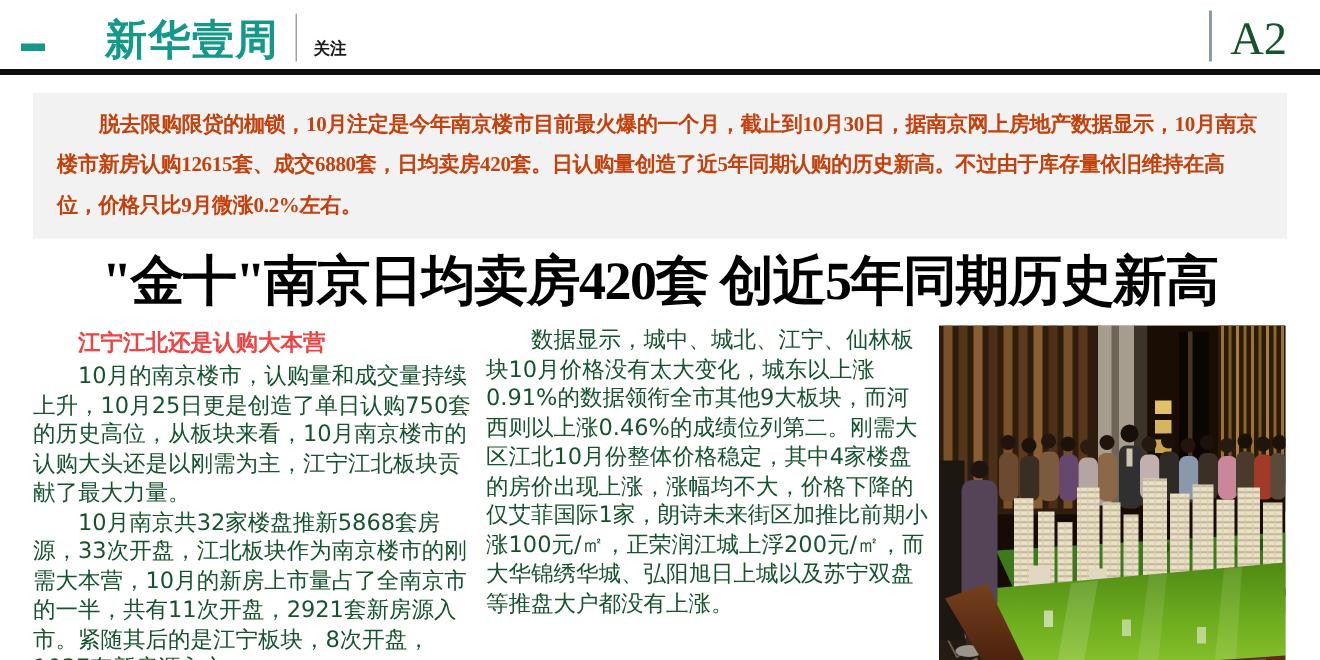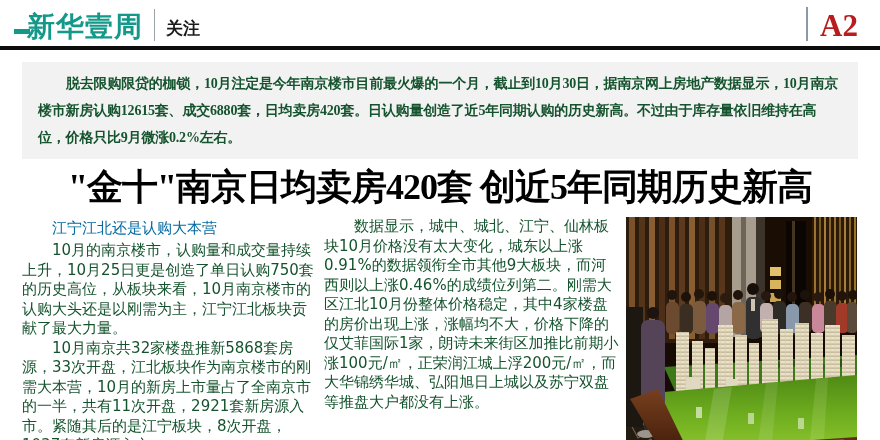--- a/index.html
+++ b/index.html
@@ -1,47 +1,47 @@
 <!DOCTYPE html>
 <html><head>
 <meta charset="utf-8">
 <style>
   * { margin:0; padding:0; box-sizing:border-box; }
   body { background:#fff; font-family:"DejaVu Sans","Liberation Sans",sans-serif; }
   .page { position:relative; width:880px; height:440px; background:#fff; overflow:hidden; }
 
   
   .masthead { display:flex; align-items:flex-end; height:46px; padding:0 0 5px 14px; }
-  .logo-wrap { display:flex; align-items:center; }
+  .logo-wrap { display:flex; align-items:center;gap:43px; }
   .logo-dash { width:16px; height:5px; background:#14988a; margin-right:-3px; margin-top:8px; }
   .logo-text { font-size:28px; font-weight:900; color:#14988a; letter-spacing:1px; line-height:1;
                font-family:"DejaVu Sans","Liberation Sans",sans-serif; }
   .mast-divider { width:1px; height:32px; background:#9aa4a8; margin:0 11px; align-self:flex-end; }
-  .section-label { font-size:17px; font-weight:bold; color:#1a1a1a; padding-bottom:1px; }
+  .section-label { font-size:11px; font-weight:bold; color:#1a1a1a; padding-bottom:1px; }
   .mast-right { margin-left:auto; display:flex; align-items:flex-end; }
   .mast-divider2 { width:2px; height:34px; background:#8b9aa6; margin-right:12px; }
-  .page-number { font-family:"Liberation Serif","DejaVu Serif",serif; font-weight:700;
-                 font-size:31px; line-height:1; color:#b91c1c; margin-right:22px;text-align:right; }
+  .page-number { font-family:"Liberation Serif","DejaVu Serif",serif; font-weight:400;
+                 font-size:31px; line-height:1; color:#14532d; margin-right:22px;text-align:right; }
   .top-rule { height:4px; background:#0d0d0d; width:880px; }
 
   
   .summary-box { margin:12px 22px 0 22px; background:#f2f2f2; padding:8px 16px; }
   .summary-box p { font-family:"Liberation Serif","DejaVu Serif",serif; font-weight:bold;
-                   font-size:14px; line-height:27px; color:#14532d; text-indent:2em;
+                   font-size:14px; line-height:27px; color:#c2410c; text-indent:2em;
                    letter-spacing:-0.2px; }
 
   
   .headline { font-family:"Liberation Serif","DejaVu Serif",serif; font-weight:900;
               font-size:36px; line-height:1.2; color:#000; text-align:center;
               margin:7px 10px 8px 10px; letter-spacing:-1px; white-space:nowrap; }
 
   
   .article { display:flex; padding:0 22px; gap:7px; align-items:flex-start; }
   .col { width:295px; flex:0 0 auto; }
-  .col h2 { font-size:15px; font-weight:normal; color:#0369a1; line-height:22px;
+  .col h2 { font-size:15px; font-weight:bold; color:#ef4444; line-height:22px;
             text-indent:2em; margin-bottom:2px; }
   .col p { font-size:15px; line-height:19.5px; color:#14532d; text-indent:2em; }
 
   .photo-fig { width:231px; flex:0 0 auto; line-height:0; }
   .photo-fig svg { display:block; }
 </style>
 </head>
 <body>
 
 <div class="page">

